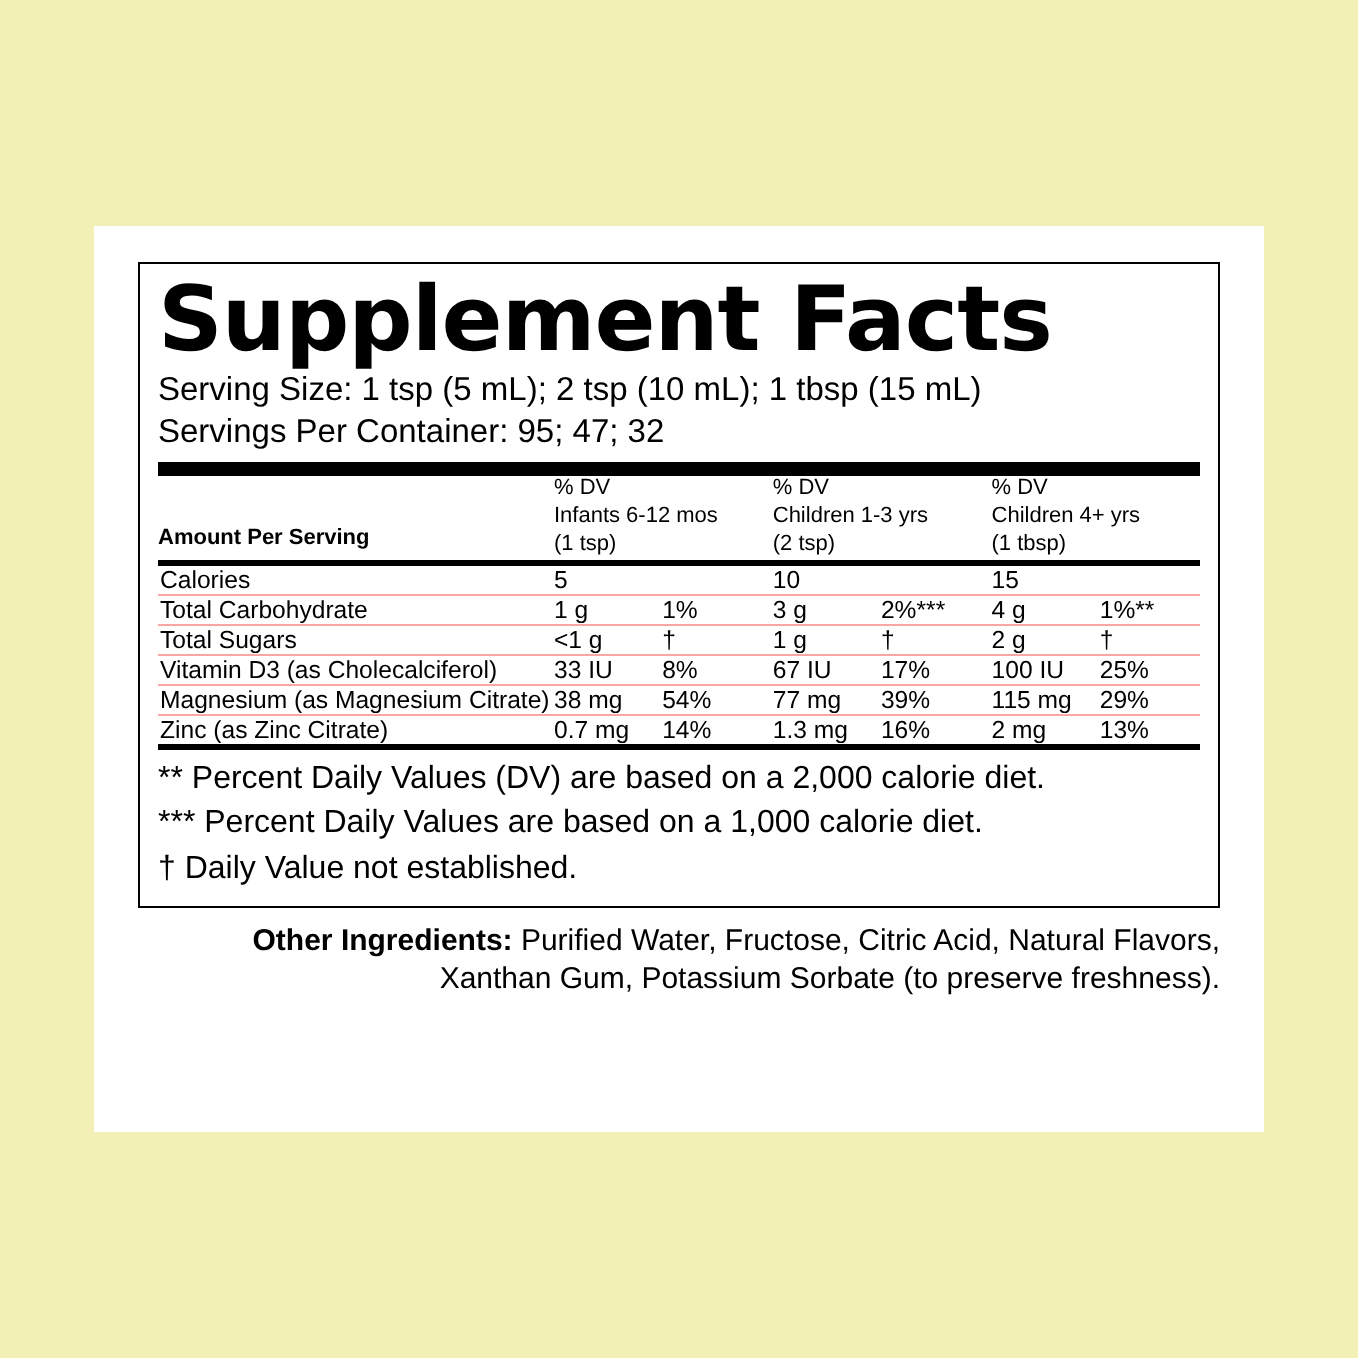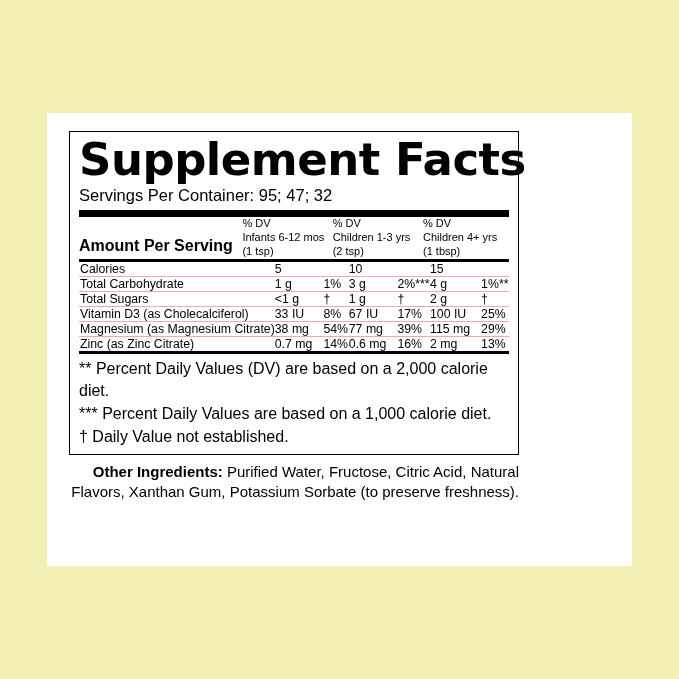--- a/index.html
+++ b/index.html
@@ -18,21 +18,21 @@
     left: 47px;
     top: 113px;
     width: 585px;
     height: 453px;
     background: #ffffff;
   }
   #inner {
     position: absolute;
     left: 22px;
     top: 18px;
-    width: 450px;
+    width: 541px;
   }
   #factsbox {
     border: 1.5px solid #000;
     padding: 4px 9px 6px 9px;
     box-sizing: border-box;
   }
   .title {
     font-family: "DejaVu Sans", sans-serif;
     font-weight: bold;
     font-size: 45px;
@@ -69,21 +69,21 @@
   }
   .hdr td {
     padding-bottom: 2px;
     text-align: center;
     font-size: 11px;
     line-height: 1.25;
   }
   .hdr td.left {
     text-align: left;
     vertical-align: bottom;
-    font-size: 16px;
+    font-size: 11px;
     font-weight: bold;
     padding-bottom: 3px;
   }
   .row td {
     padding: 3.5px 0 3.5px 0;
     border-top: 1px solid #fca5a5;
   }
   .row.first td {
     border-top: none;
   }
@@ -128,20 +128,21 @@
 </head>
 <body>
 
 <div id="panel">
   <div id="inner">
 
     <div id="factsbox">
 
       <div class="title">Supplement Facts</div>
 
+      <div class="serving-line">Serving Size: 1 tsp (5 mL); 2 tsp (10 mL); 1 tbsp (15 mL)</div>
       <div class="serving-line">Servings Per Container: 95; 47; 32</div>
 
       <div class="rule-thick"></div>
 
       <table class="nf">
         <colgroup>
           <col style="width:38%">
           <col style="width:10%">
           <col style="width:11%">
           <col style="width:10%">
@@ -231,21 +232,21 @@
           <td class="amt">77 mg</td>
           <td class="dv">39%</td>
           <td class="amt">115 mg</td>
           <td class="dv">29%</td>
         </tr>
 
         <tr class="row">
           <td class="name">Zinc (as Zinc Citrate)</td>
           <td class="amt">0.7 mg</td>
           <td class="dv">14%</td>
-          <td class="amt">0.6 mg</td>
+          <td class="amt">1.3 mg</td>
           <td class="dv">16%</td>
           <td class="amt">2 mg</td>
           <td class="dv">13%</td>
         </tr>
       </tbody>
         </table>
 
       <div class="rule-med"></div>
 
       <div class="footnotes">

